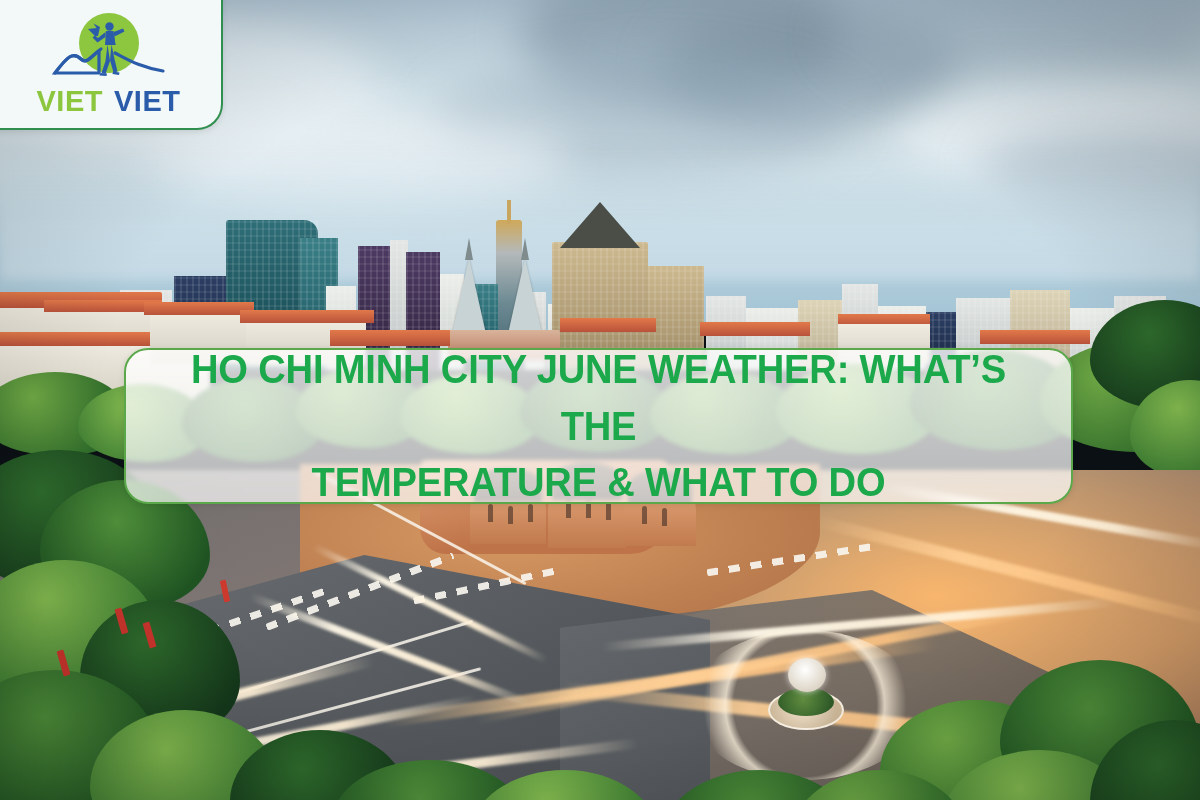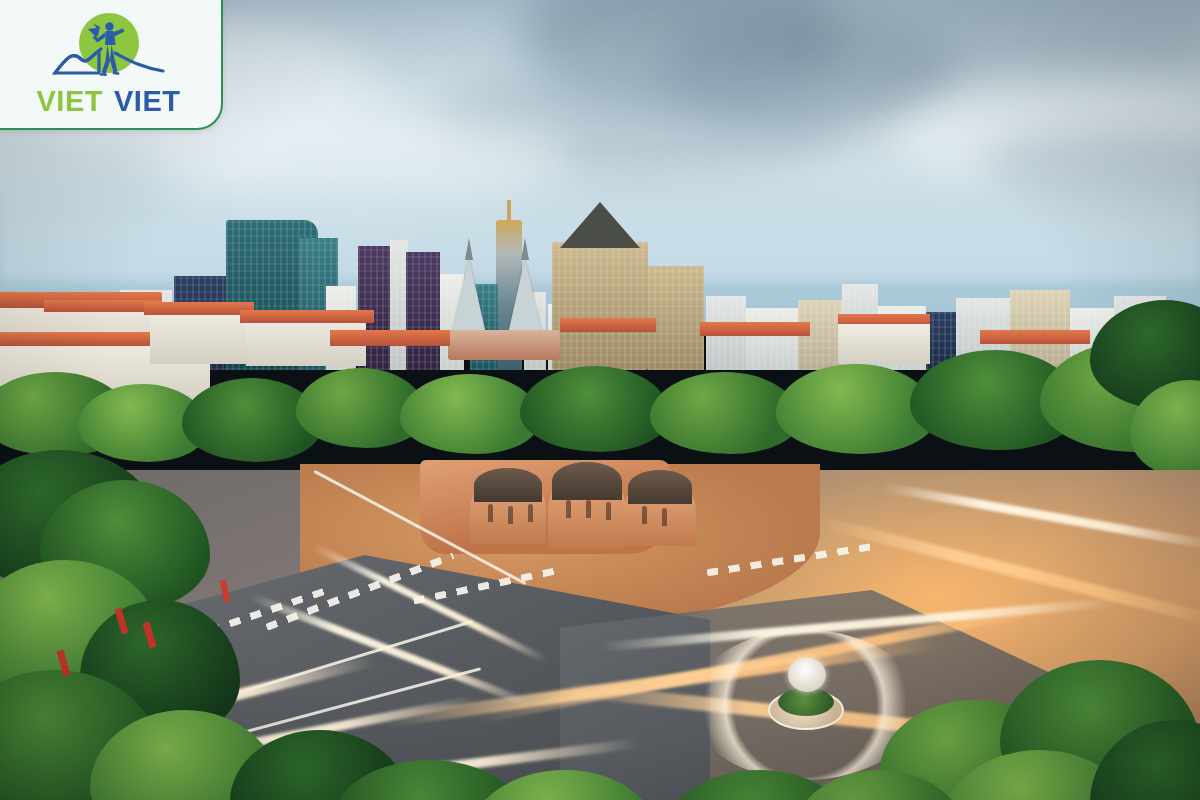--- a/index.html
+++ b/index.html
@@ -454,14 +454,20 @@
       </g>
 
       <path d="M52 25 L45 18 L53.5 17 L50.5 12.5 L57 16 L55 25 Z" fill="#2B5CAA"></path>
     </svg>
     <div class="logo-word">
       <span class="logo-viet">VIET</span>
       <span class="logo-power">VIET</span>
     </div>
   </div>
 
+  <div class="title-banner">
+    <div class="title-text">
+      <span>HO CHI MINH CITY JUNE WEATHER: WHAT’S THE</span><br>
+      <span>TEMPERATURE &amp; WHAT TO DO</span>
+    </div>
+  </div>
 
 </div>
 
 </body></html>

